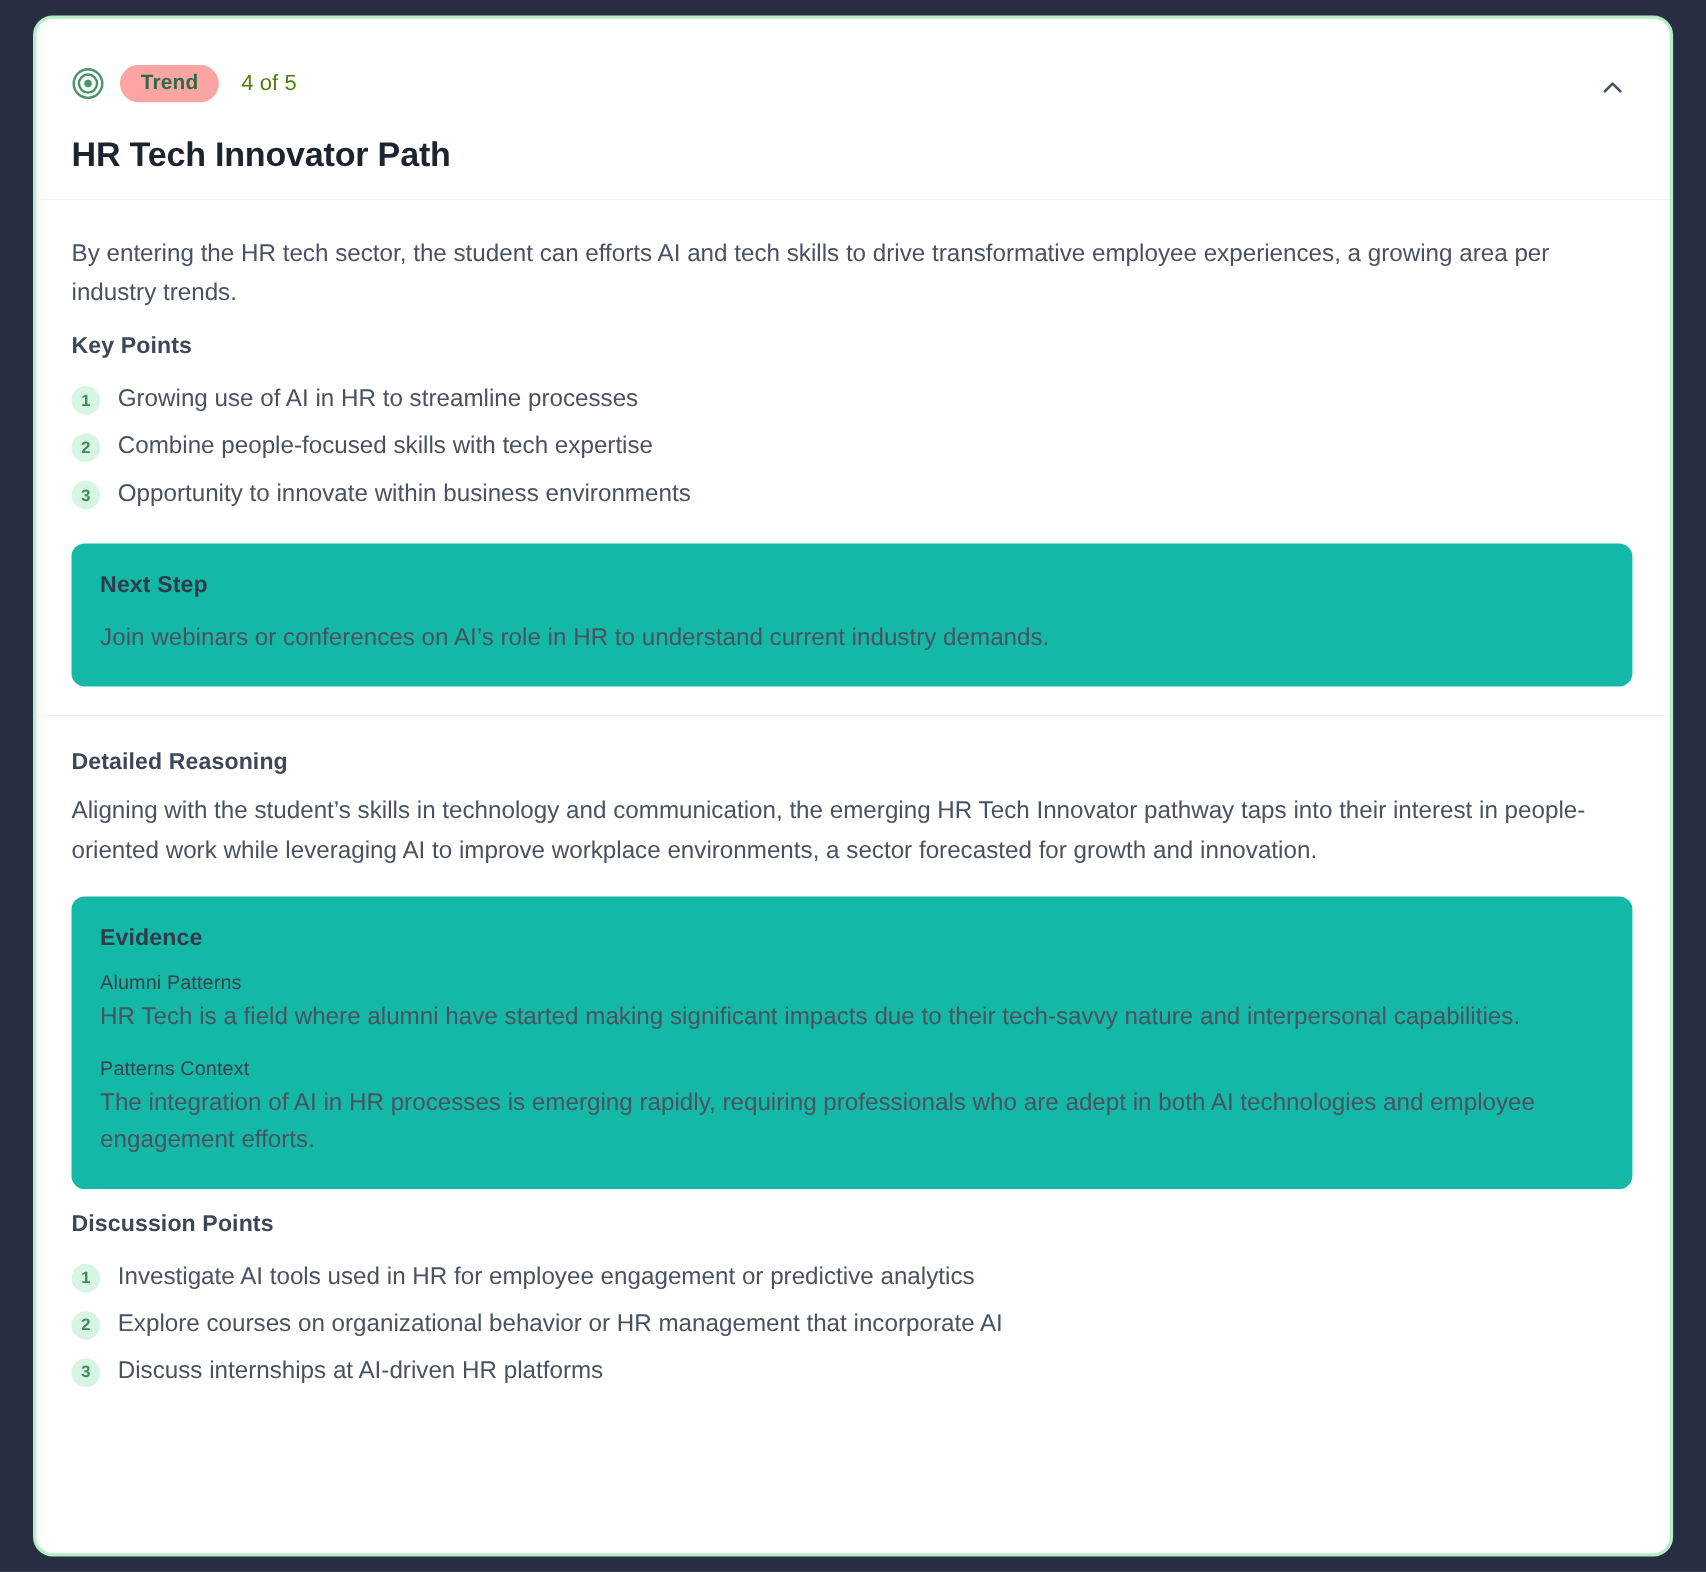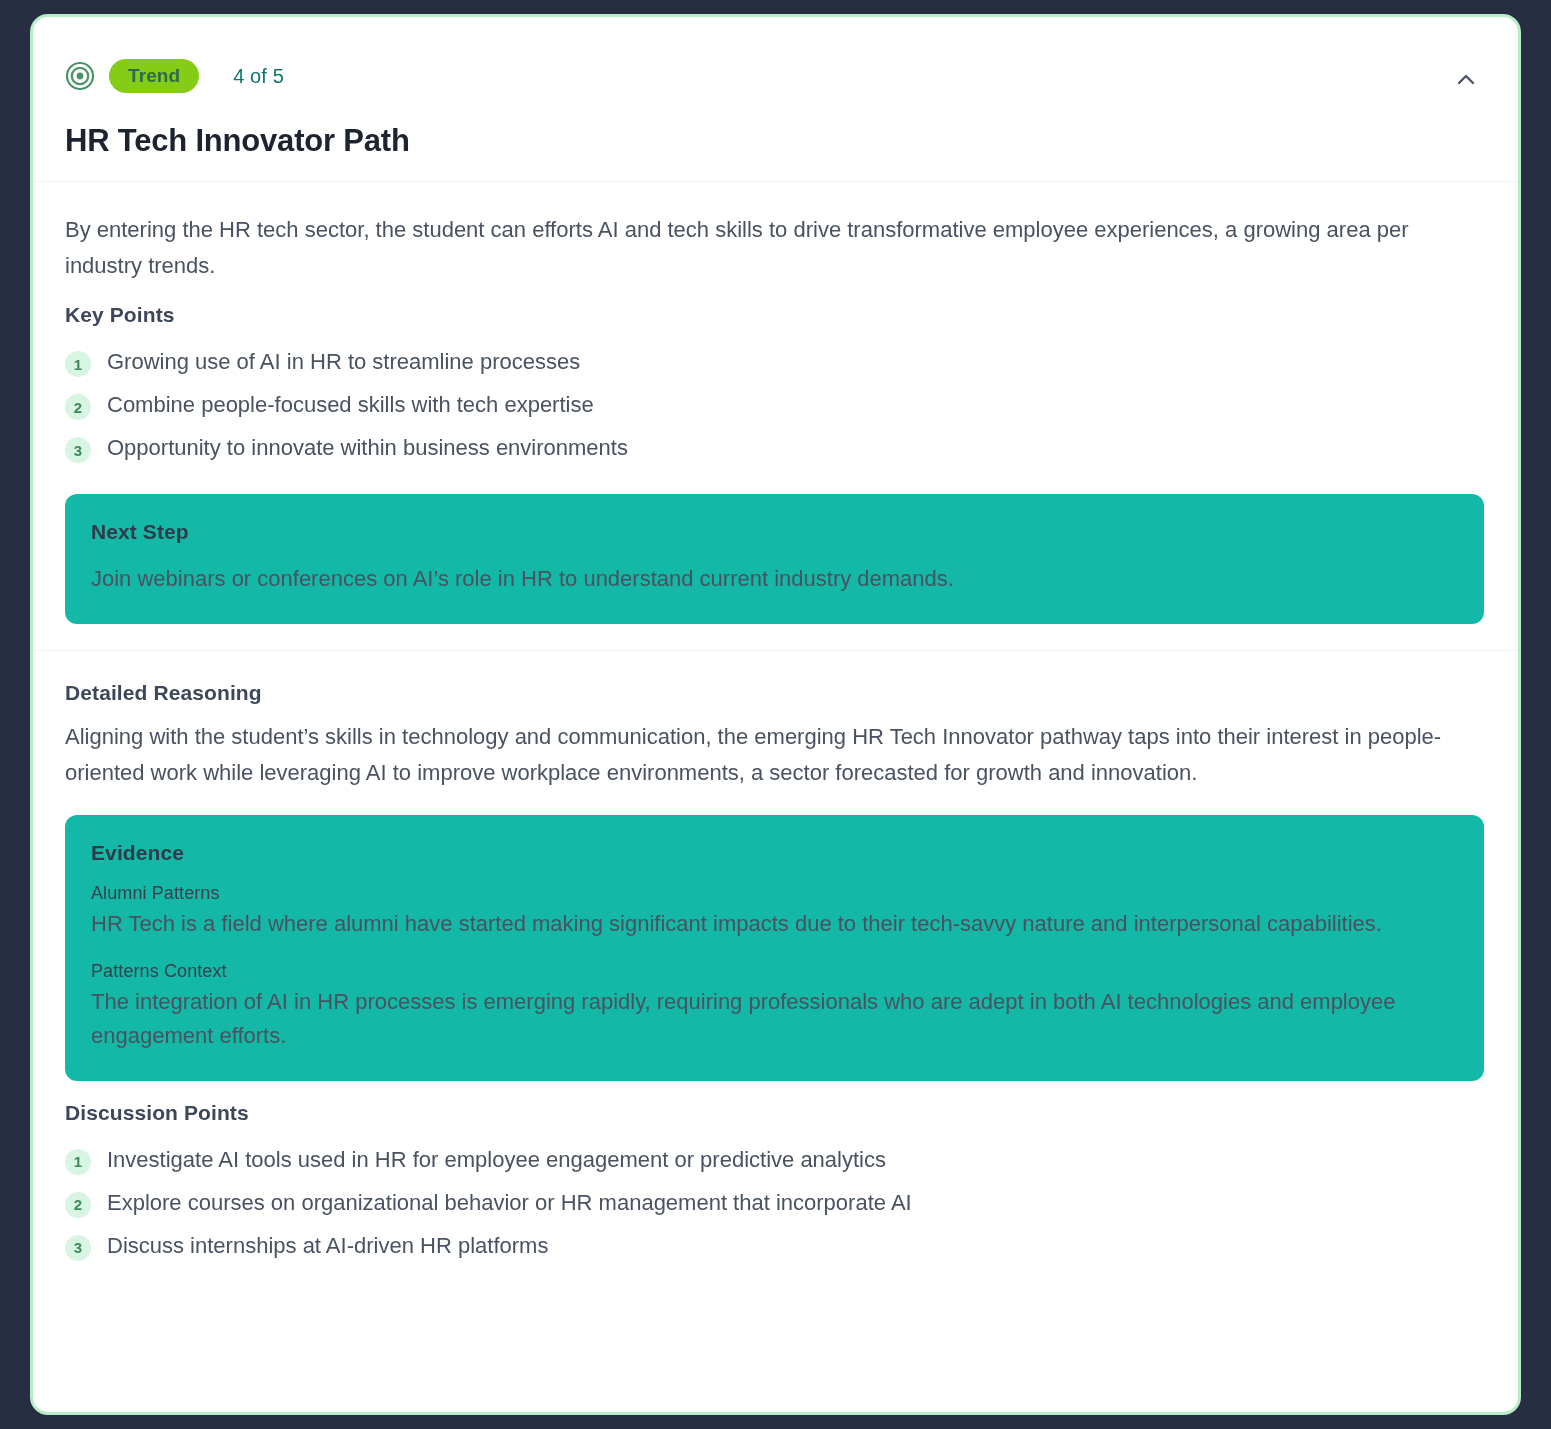--- a/index.html
+++ b/index.html
@@ -47,30 +47,30 @@
     flex: 0 0 30px;
     display: block;
   }
   .badge {
     display: inline-flex;
     align-items: center;
     justify-content: center;
     height: 34px;
     padding: 0 19px;
     border-radius: 17px;
-    background: #84cc16;
+    background: #fca5a5;
     color: #2f6b49;
     font-size: 19px;
     font-weight: bold;
     letter-spacing: .1px;
   }
   .counter {
     font-size: 20px;
-    color: #0f766e;
-    margin-left: 20px;
+    color: #4d7c0f;
+    margin-left: 6px;
     letter-spacing: .1px;
   }
   .collapse-btn {
     position: absolute;
     right: 30px;
     top: 46px;
     width: 44px;
     height: 34px;
     display: flex;
     align-items: center;

